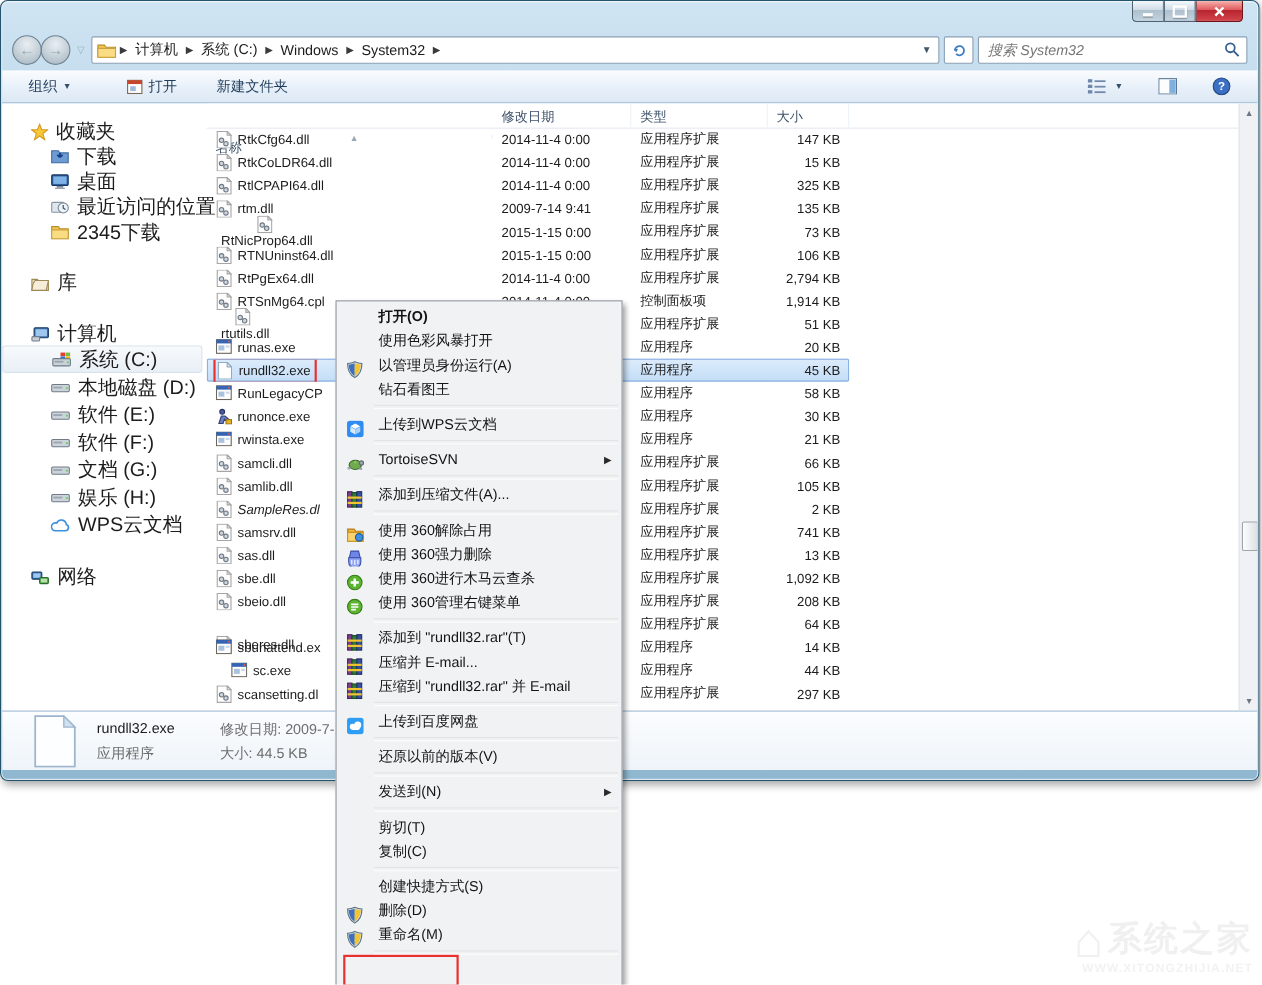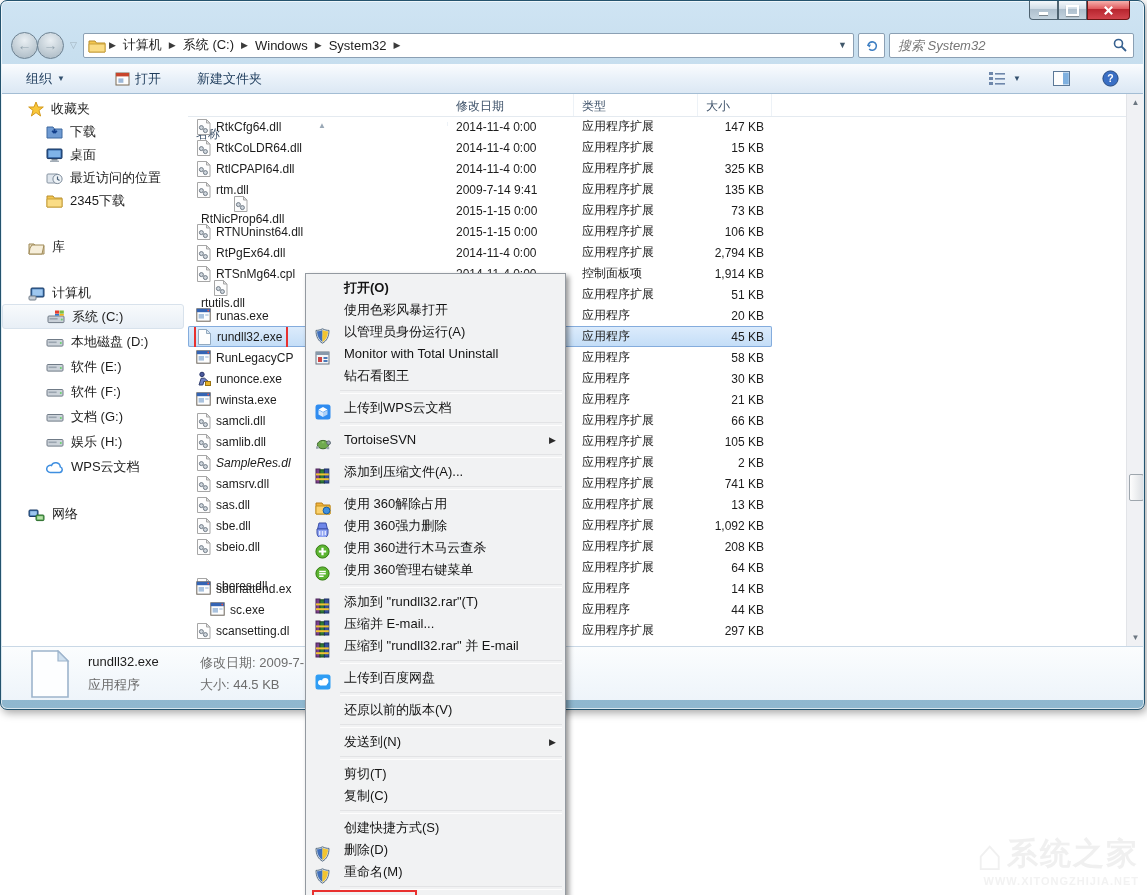--- a/index.html
+++ b/index.html
@@ -47,21 +47,21 @@
   .toolbar{position:absolute;top:63px;left:1px;right:1px;height:30px;
            background:linear-gradient(#fafcfe,#e9f1f9 50%,#dce8f4);
            border-bottom:1px solid #a3bdd4;display:flex;align-items:center;padding:0 14px;box-sizing:border-box;
            color:#1e3c5c;font-size:13px;}
   .tbtn{display:flex;align-items:center;gap:5px;padding:0 10px;height:24px;}
   .chev{font-size:8px;color:#33506e;}
   .tb-right{margin-left:auto;display:flex;align-items:center;gap:12px;}
 
   
   .main{position:absolute;top:93px;left:1px;right:1px;height:552px;background:#fff;display:flex;overflow:hidden;}
-  .sidebar{width:186px;padding-top:4px;box-sizing:border-box;font-size:13px;flex:none;}
+  .sidebar{width:186px;padding-top:14px;box-sizing:border-box;font-size:18px;flex:none;}
   .sb-item{display:flex;align-items:center;gap:7px;height:22px;padding-left:26px;white-space:nowrap;}
   .sb-item.child{padding-left:44px;height:23px;}
   .sb-item.drive{height:25px;}
   .sb-item.sel{background:linear-gradient(#f8fafc,#e8eff6);border:1px solid #d8e2ec;border-radius:3px;
                margin-right:4px;box-sizing:border-box;}
   .sb-gap1{height:24px;}
 
   .listarea{position:relative;flex:1;}
   .lheader{position:absolute;top:0;left:0;right:17px;height:22px;display:flex;
            border-bottom:1px solid #e4eaf0;color:#3c5068;font-size:12px;background:#fff;}
@@ -784,27 +784,20 @@
   <div class="ctx" id="ctx">
       <div class="mi b"><span>打开(O)</span></div>
       <div class="mi"><span>使用色彩风暴打开</span></div>
       <div class="mi"><span class="ico"><svg width="15" height="16" viewBox="0 0 15 16">
             <path d="M7.5 0.8 C5.2 2 2.8 2.4 1 2.4 c0 6.4 2.4 10.6 6.5 12.8 4.1-2.2 6.5-6.4 6.5-12.8 -1.8 0-4.2-.4-6.5-1.6z" fill="#dce6ef" stroke="#5a6f84"></path>
             <path d="M7.5 1.9 v12 C4.3 12 2.2 8.6 2 3.3 c1.9-.1 3.8-.5 5.5-1.4z" fill="#3f6fba"></path>
             <path d="M7.5 1.9 c1.7.9 3.6 1.3 5.5 1.4 -.1 2.6-.7 4.8-1.7 6.6 l-3.8-.2z" fill="#f2c430"></path>
             <path d="M7.5 8 l3.8 1.9 c-.9 1.7-2.2 3.1-3.8 4z" fill="#f2c430"></path>
             <path d="M7.5 8 l-5.1 1.7" fill="none"></path>
           </svg></span><span>以管理员身份运行(A)</span></div>
-      <div class="mi"><span class="ico"><svg width="15" height="14" viewBox="0 0 15 14">
-            <rect x="1" y="1" width="13" height="12" fill="#f5f6f8" stroke="#6b7683"></rect>
-            <rect x="1" y="1" width="13" height="3" fill="#8899ab"></rect>
-            <rect x="3" y="6" width="4" height="5" fill="#c44"></rect>
-            <rect x="8.5" y="6" width="4" height="2" fill="#4a79b8"></rect>
-            <rect x="8.5" y="9" width="4" height="2" fill="#4a79b8"></rect>
-          </svg></span><span>Monitor with Total Uninstall</span></div>
       <div class="mi"><span>钻石看图王</span></div>
       <div class="msep"></div>
       <div class="mi"><span class="ico"><svg width="16" height="16" viewBox="0 0 16 16">
             <rect x="0.5" y="0.5" width="15" height="15" rx="2.5" fill="#2f8cf0"></rect>
             <path d="M8 3 l4.5 2.5 -4.5 2.5 -4.5-2.5z" fill="#fff"></path>
             <path d="M3.5 6 v4.4 l4.5 2.6 v-4.5z" fill="#d7e9fd"></path>
             <path d="M12.5 6 v4.4 l-4.5 2.6 v-4.5z" fill="#aed1f7"></path>
           </svg></span><span>上传到WPS云文档</span></div>
       <div class="msep"></div>
       <div class="mi"><span class="ico"><svg width="16" height="15" viewBox="0 0 16 15">

